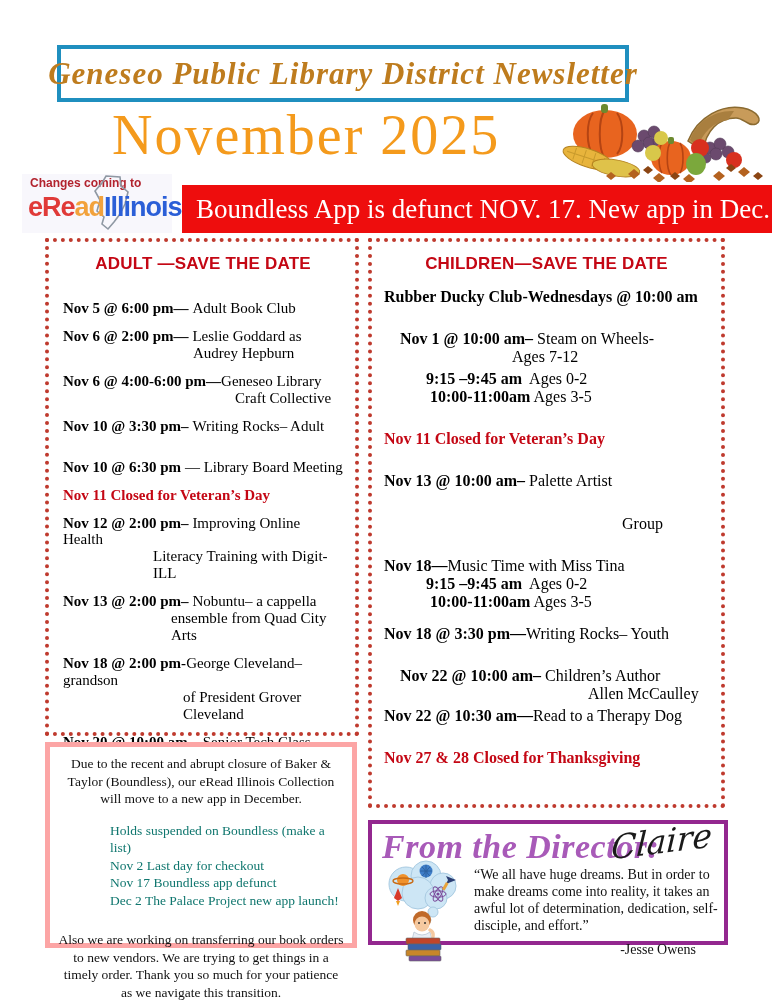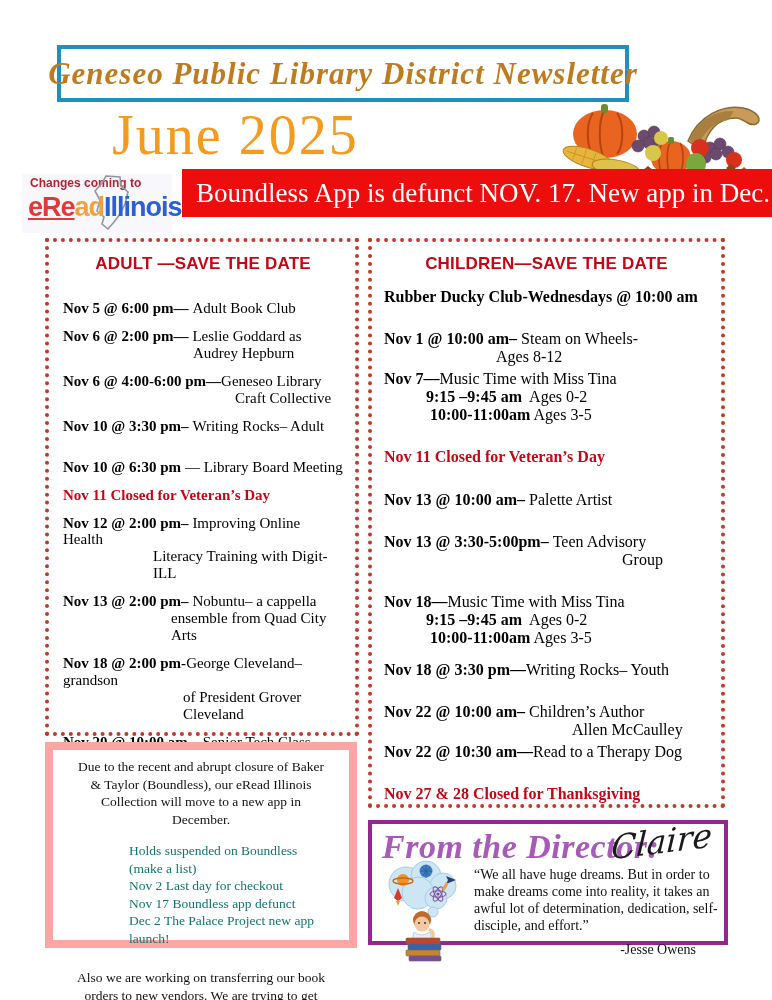--- a/index.html
+++ b/index.html
@@ -13,49 +13,49 @@
     font-size:31px; color:#be7c1e; letter-spacing:1px; white-space:nowrap; }
   .month { position:absolute; left:112px; top:103px; font-size:56px; color:#f49a1c;
     font-family:"Liberation Serif", serif; letter-spacing:2px; }
 
   
   .eread { position:absolute; left:22px; top:174px; width:150px; height:59px; background:#f8f7fc; }
   .eread .changes { position:absolute; left:8px; top:2px; font-family:"Liberation Sans", sans-serif;
     font-weight:bold; font-size:12px; color:#b2232e; }
   .eread .logoline { position:absolute; left:6px; top:18px; font-family:"Liberation Sans", sans-serif;
     font-weight:bold; font-size:27px; letter-spacing:-1px; z-index:2; }
-  .eread .p1 { color:#e03a38;text-decoration:underline; } .eread .p2 { color:#f2a23c; } .eread .p3 { color:#2b5fd7; }
+  .eread .p1 { color:#e03a38; } .eread .p2 { color:#f2a23c; } .eread .p3 { color:#2b5fd7; }
   .eread svg.state { position:absolute; left:66px; top:0px; z-index:1; }
 
   
-  .banner { position:absolute; left:182px; top:169px; width:590px; height:48px; background:#ee0d0d;
+  .banner { position:absolute; left:182px; top:185px; width:590px; height:48px; background:#ee0d0d;
     display:flex; align-items:center; }
   .banner .t { color:#ffffff; font-size:27px; padding-left:14px; white-space:nowrap; }
 
   
   .cal { position:absolute; border:4px dotted #bf3a2e; background:#fff; }
   .cal-adult { left:45px; top:238px; width:314px; height:498px; padding:8px 12px 0 14px; }
   .cal-children { left:368px; top:238px; width:357px; height:570px; padding:8px 12px 0 12px; }
   .cal h2 { font-family:"Liberation Sans", sans-serif; font-weight:bold; color:#c40714;
     text-align:center; font-size:17px; letter-spacing:0.2px; margin-top:4px; }
   .cal-adult h2 { margin-bottom:26px; }
   .cal-children h2 { margin-bottom:14px; }
   .event { margin-bottom:11px; }
   .cal-children .event { margin-bottom:14px; }
-  .event.gap-sm { margin-bottom:4px; }
+  .event.gap-sm { margin-bottom:4px;margin-left:16px; }
   .event.gap-lg { margin-bottom:24px; }
   .evline { white-space:pre-wrap; line-height:1.13; }
   .cal-adult .evline { font-size:15px; }
   .cal-children .evline { font-size:16px; }
   .evline .bold { font-weight:bold; }
   .event.closed .evline { color:#c40714; font-weight:bold; }
 
   
   .notice { position:absolute; left:45px; top:742px; width:312px; height:206px;
-    border:8px solid #fca5a5; background:#fff; padding:8px 24px; }
+    border:5px solid #fca5a5; background:#fff; padding:8px 8px; }
   .notice p { font-size:13.5px; line-height:1.3; text-align:center; color:#111; }
   .notice .list { margin:14px 0 0 52px; color:#0f766e; font-size:13.5px; line-height:1.3; }
   .notice .p2 { margin-top:22px; }
 
   
   .director { position:absolute; left:368px; top:820px; width:360px; height:125px;
     border:4px solid #93278f; background:#fff; }
   .director .head { position:absolute; left:10px; top:4px; font-family:"Liberation Serif", serif;
     font-style:italic; font-weight:bold; font-size:34px; color:#a85ab8; letter-spacing:0.5px; }
   .director .sig { position:absolute; right:12px; top:-2px; font-family:"DejaVu Serif", serif;
@@ -69,21 +69,21 @@
 </style>
 </head>
 <body>
 
 <div class="page">
 
   <div class="title-box">
     <div class="t">Geneseo Public Library District Newsletter</div>
   </div>
 
-  <div class="month">June 2025</div>
+  <div class="month">November 2025</div>
 
   <svg class="harvest" width="208" height="86" viewBox="0 0 208 86">
     <path d="M130 45 C140 20 165 8 185 12 C200 15 205 25 198 28 C190 31 186 22 178 22 C160 22 148 35 145 55 Z" fill="#c89b5a" stroke="#8a6a30" stroke-width="1.5"></path>
     <path d="M132 44 C138 26 156 14 176 15 L170 24 C156 26 144 36 140 52 Z" fill="#a97f3f"></path>
     <ellipse cx="47" cy="38" rx="32" ry="24" fill="#e8641f"></ellipse>
     <path d="M47 14 C40 22 40 54 47 62 M35 17 C28 26 28 50 35 58 M59 17 C66 26 66 50 59 58" stroke="#b54413" stroke-width="2" fill="none"></path>
     <rect x="43" y="8" width="7" height="9" rx="3" fill="#6c8a2f"></rect>
     <g fill="#6b4a6e" stroke="#533a57" stroke-width="0.6">
       <circle cx="86" cy="40" r="6"></circle>
         <circle cx="96" cy="36" r="6"></circle>
@@ -194,35 +194,33 @@
   </div>
 
   <div class="cal cal-children">
     <h2>CHILDREN—SAVE THE DATE</h2>
     <div id="children-events">
         <div class="event gap-lg">
           <div class="evline"><span class="bold">Rubber Ducky Club-Wednesdays @ 10:00 am</span></div>
         </div>
         <div class="event gap-sm">
           <div class="evline"><span class="bold">Nov 1 @ 10:00 am– </span><span>Steam on Wheels-</span></div>
-          <div class="evline" style="padding-left: 112px;"><span>Ages 8-12</span></div>
-        </div>
-        <div class="event gap-lg">
-          <div class="evline"><span class="bold">Nov 7—</span><span>Music Time with Miss Tina</span></div>
+          <div class="evline" style="padding-left: 112px;"><span>Ages 7-12</span></div>
+        </div>
+        <div class="event gap-lg">
           <div class="evline" style="padding-left: 42px;"><span class="bold">9:15 –9:45 am</span><span>  Ages 0-2</span></div>
           <div class="evline" style="padding-left: 46px;"><span class="bold">10:00-11:00am</span><span> Ages 3-5</span></div>
         </div>
         <div class="event closed gap-lg">
           <div class="evline"><span class="bold">Nov 11 Closed for Veteran’s Day</span></div>
         </div>
         <div class="event gap-lg">
           <div class="evline"><span class="bold">Nov 13 @ 10:00 am– </span><span>Palette Artist</span></div>
         </div>
         <div class="event gap-lg">
-          <div class="evline"><span class="bold">Nov 13 @ 3:30-5:00pm– </span><span>Teen Advisory</span></div>
           <div class="evline" style="padding-left: 238px;"><span>Group</span></div>
         </div>
         <div class="event">
           <div class="evline"><span class="bold">Nov 18—</span><span>Music Time with Miss Tina</span></div>
           <div class="evline" style="padding-left: 42px;"><span class="bold">9:15 –9:45 am</span><span>  Ages 0-2</span></div>
           <div class="evline" style="padding-left: 46px;"><span class="bold">10:00-11:00am</span><span> Ages 3-5</span></div>
         </div>
         <div class="event gap-lg">
           <div class="evline"><span class="bold">Nov 18 @ 3:30 pm—</span><span>Writing Rocks– Youth</span></div>
         </div>

